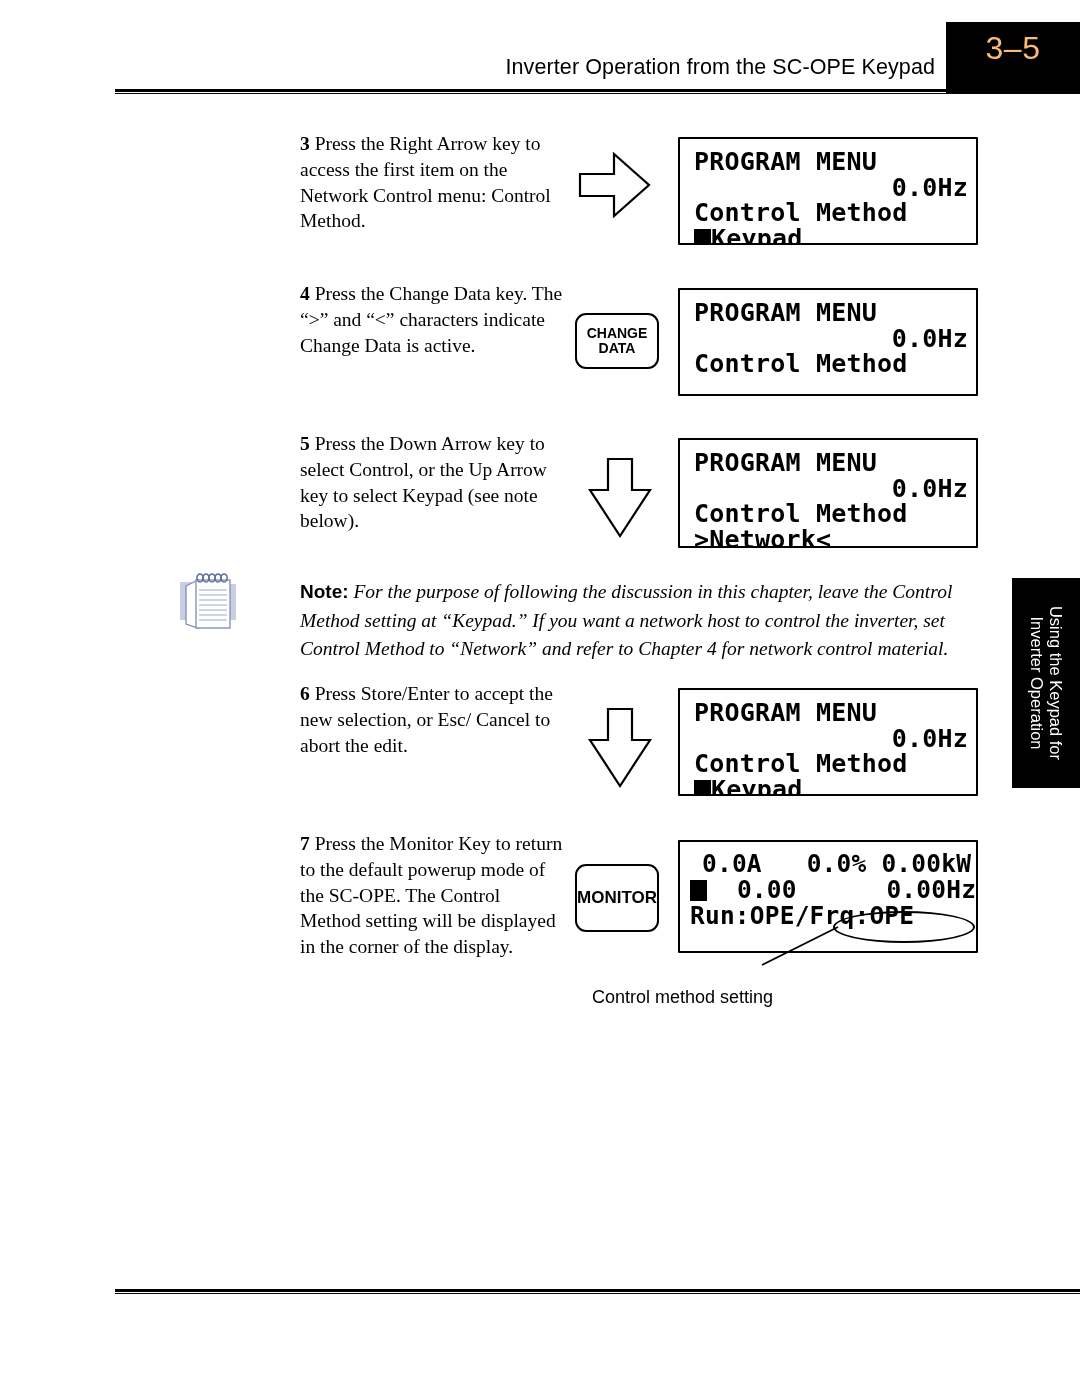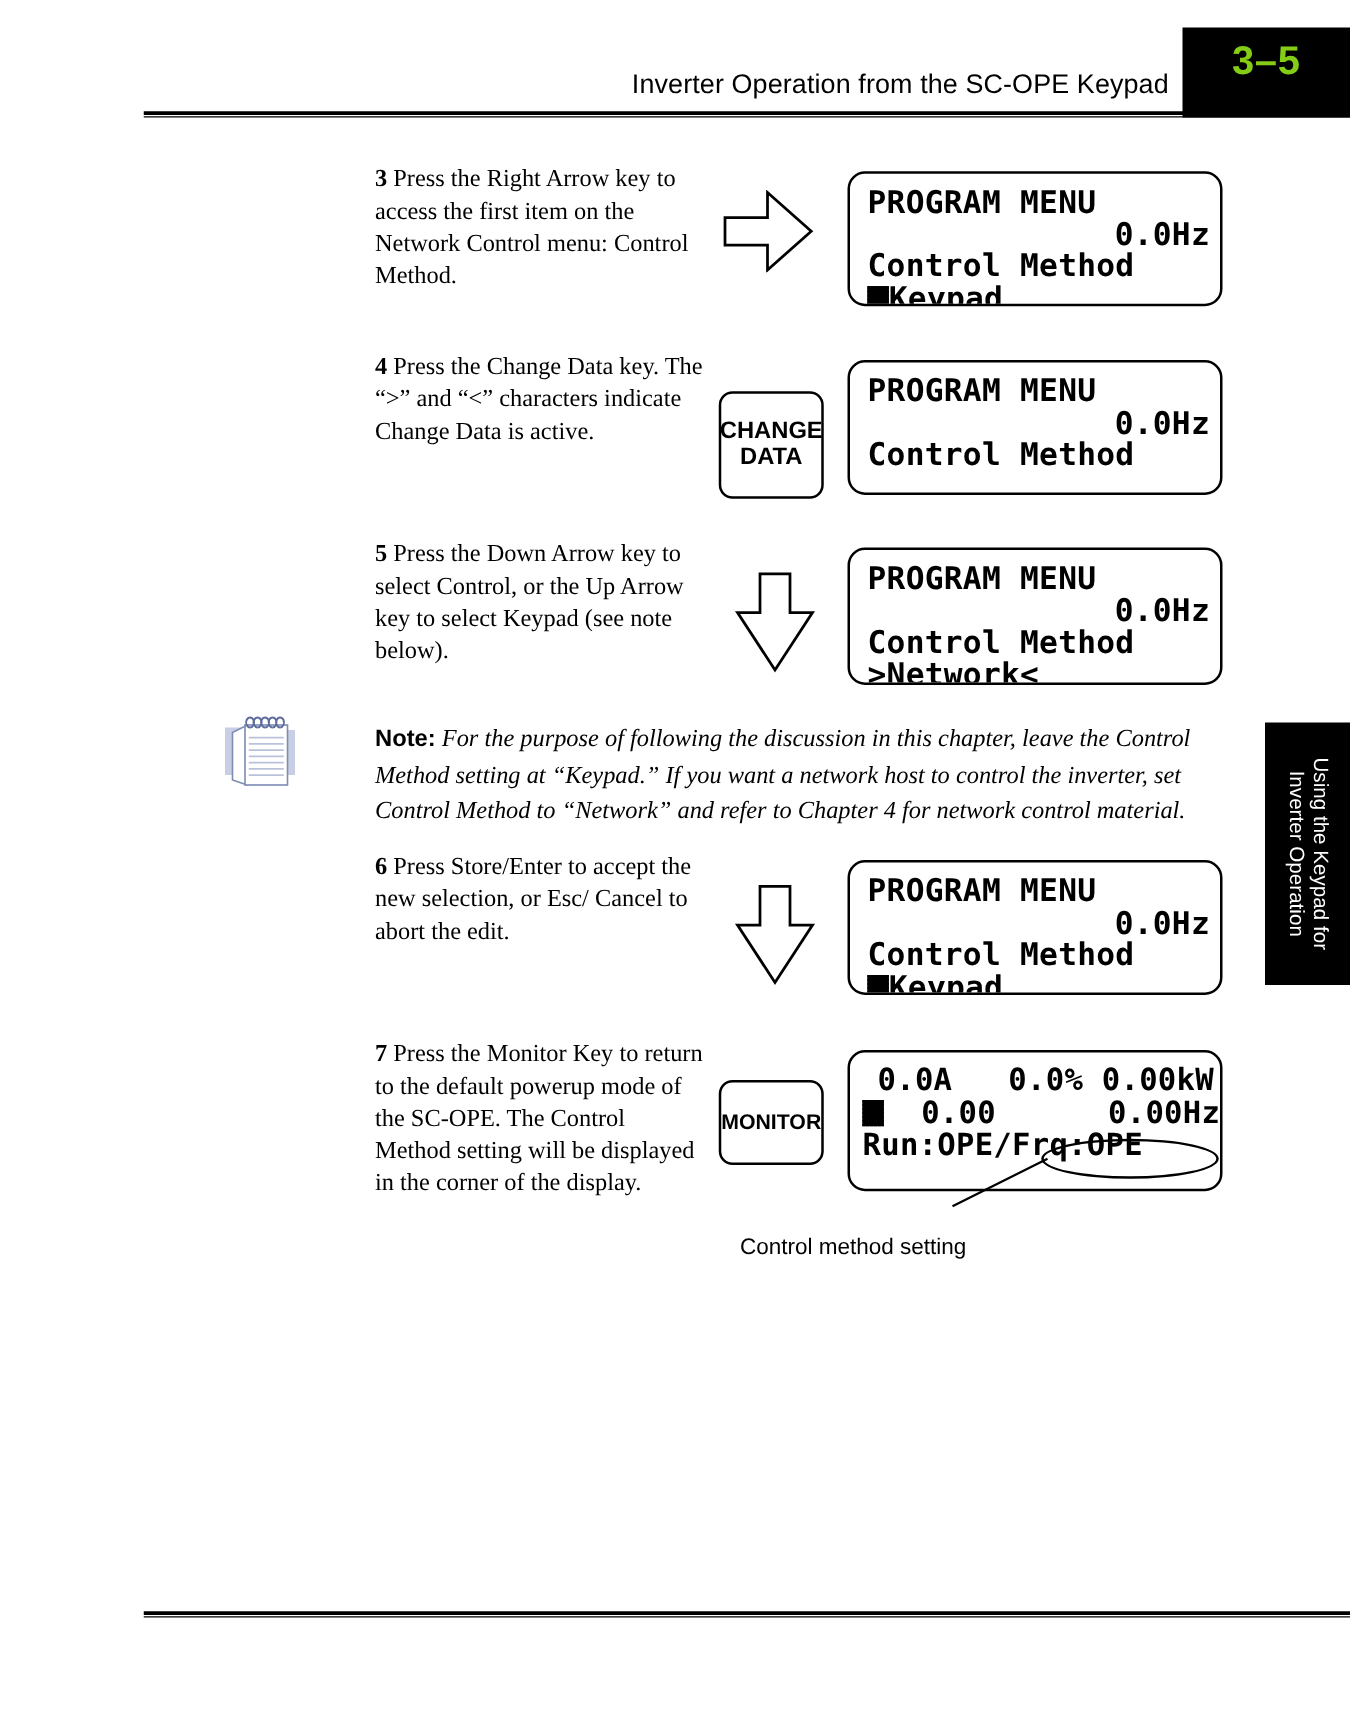--- a/index.html
+++ b/index.html
@@ -39,23 +39,23 @@
   }
   #page-number-text {
     position: absolute;
     left: 0;
     top: 0;
     width: 134px;
     height: 52px;
     display: flex;
     align-items: center;
     justify-content: center;
-    color: #84cc16;
-    font-family: "Liberation Sans", sans-serif;
-    font-weight: bold;
+    color: #fdba74;
+    font-family: "Liberation Sans", sans-serif;
+    font-weight: normal;
     font-size: 32px;
     letter-spacing: 0.5px;
   }
   .rule-double {
     position: absolute;
     left: 115px;
     width: 965px;
     height: 5px;
   }
   .rule-double .thick {
@@ -113,21 +113,21 @@
   .key-button .kb-line {
     line-height: 1.08;
     white-space: nowrap;
   }
 
   
   .lcd {
     position: absolute;
     box-sizing: border-box;
     border: 2.4px solid #000;
-    border-radius: 14px;
+    border-radius: 1px;
     background: #fff;
     overflow: hidden;
   }
   .lcd-inner {
     position: absolute;
     left: 14px;
     top: 10px;
     right: 8px;
   }
   .lcd-line {
@@ -267,21 +267,21 @@
     <div class="lcd-line">Control Method</div>
     <div class="lcd-line"><span class="blk"></span><span>Keypad</span></div>
   </div>
 </div>
 
 <div class="step-block" style="left:300px; top:281px;">
   <span class="step-num">4</span>
   <span class="step-body">Press the Change Data key. The “&gt;” and “&lt;” characters indicate Change Data is active.</span>
 </div>
 
-<div class="key-button" id="key-change-data" style="left:575px; top:313px; width:84px; height:86px; font-size:19px;">
+<div class="key-button" id="key-change-data" style="left:575px; top:313px; width:84px; height:56px; font-size:14px;">
   <div class="kb-line">CHANGE</div>
   <div class="kb-line">DATA</div>
 </div>
 
 <div class="lcd" id="lcd-step4" style="left:678px; top:288px; width:300px; height:108px;">
   <div class="lcd-inner">
     <div class="lcd-line">PROGRAM MENU</div>
     <div class="lcd-line indent-right">0.0Hz</div>
     <div class="lcd-line">Control Method</div>
   </div>

